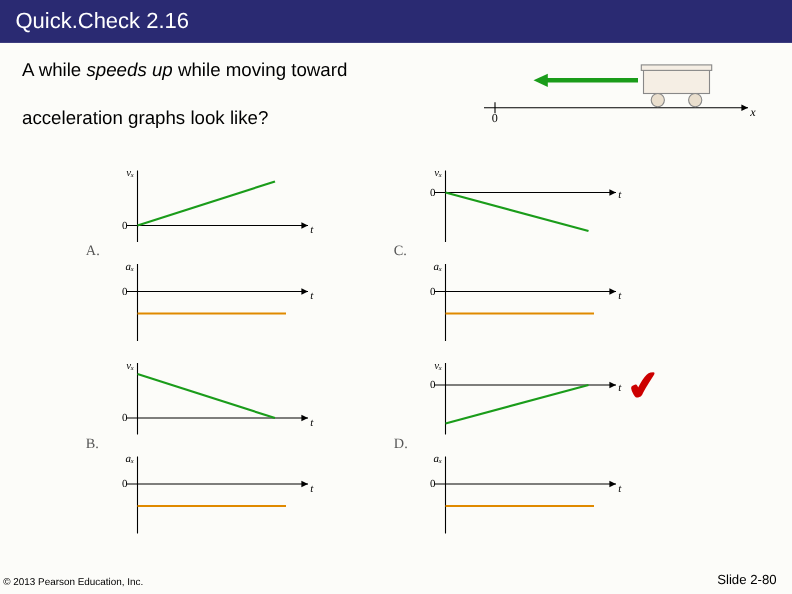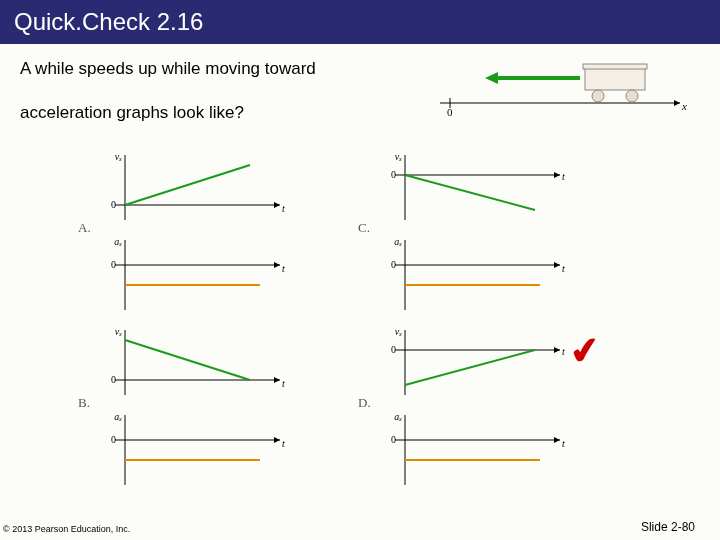--- a/index.html
+++ b/index.html
@@ -8,34 +8,34 @@
     height: 540px;
     background: #fcfcf9;
     font-family: Arial, Helvetica, sans-serif;
     position: relative;
     overflow: hidden;
   }
   .title-bar {
     background: #2a2a72;
     color: #fff;
     padding: 8px 14px;
-    font-size: 24px;
+    font-size: 20px;
     font-weight: normal;
   }
   .content {
     padding: 14px 20px 0 20px;
     position: relative;
   }
   .question {
     font-size: 17px;
     line-height: 1.3;
     max-width: 380px;
     color: #000;
   }
-  .question .em { }
+  .question .em { font-style: italic; }
   .cart-diagram {
     position: absolute;
     top: 14px;
     right: 30px;
     width: 260px;
     height: 60px;
   }
   .options {
     position: absolute;
     top: 150px;
@@ -68,21 +68,21 @@
   .footer-left {
     position: absolute;
     bottom: 6px;
     left: 3px;
     font-size: 9px;
     color: #000;
   }
   .footer-right {
     position: absolute;
     bottom: 6px;
-    right: 25px;
+    right: 14px;
     font-size: 12px;
     color: #000;
   }
   svg text { font-family: "Times New Roman", serif; }
 </style>
 </head>
 <body>
 
 <div class="title-bar">Quick.Check 2.16</div>
 

